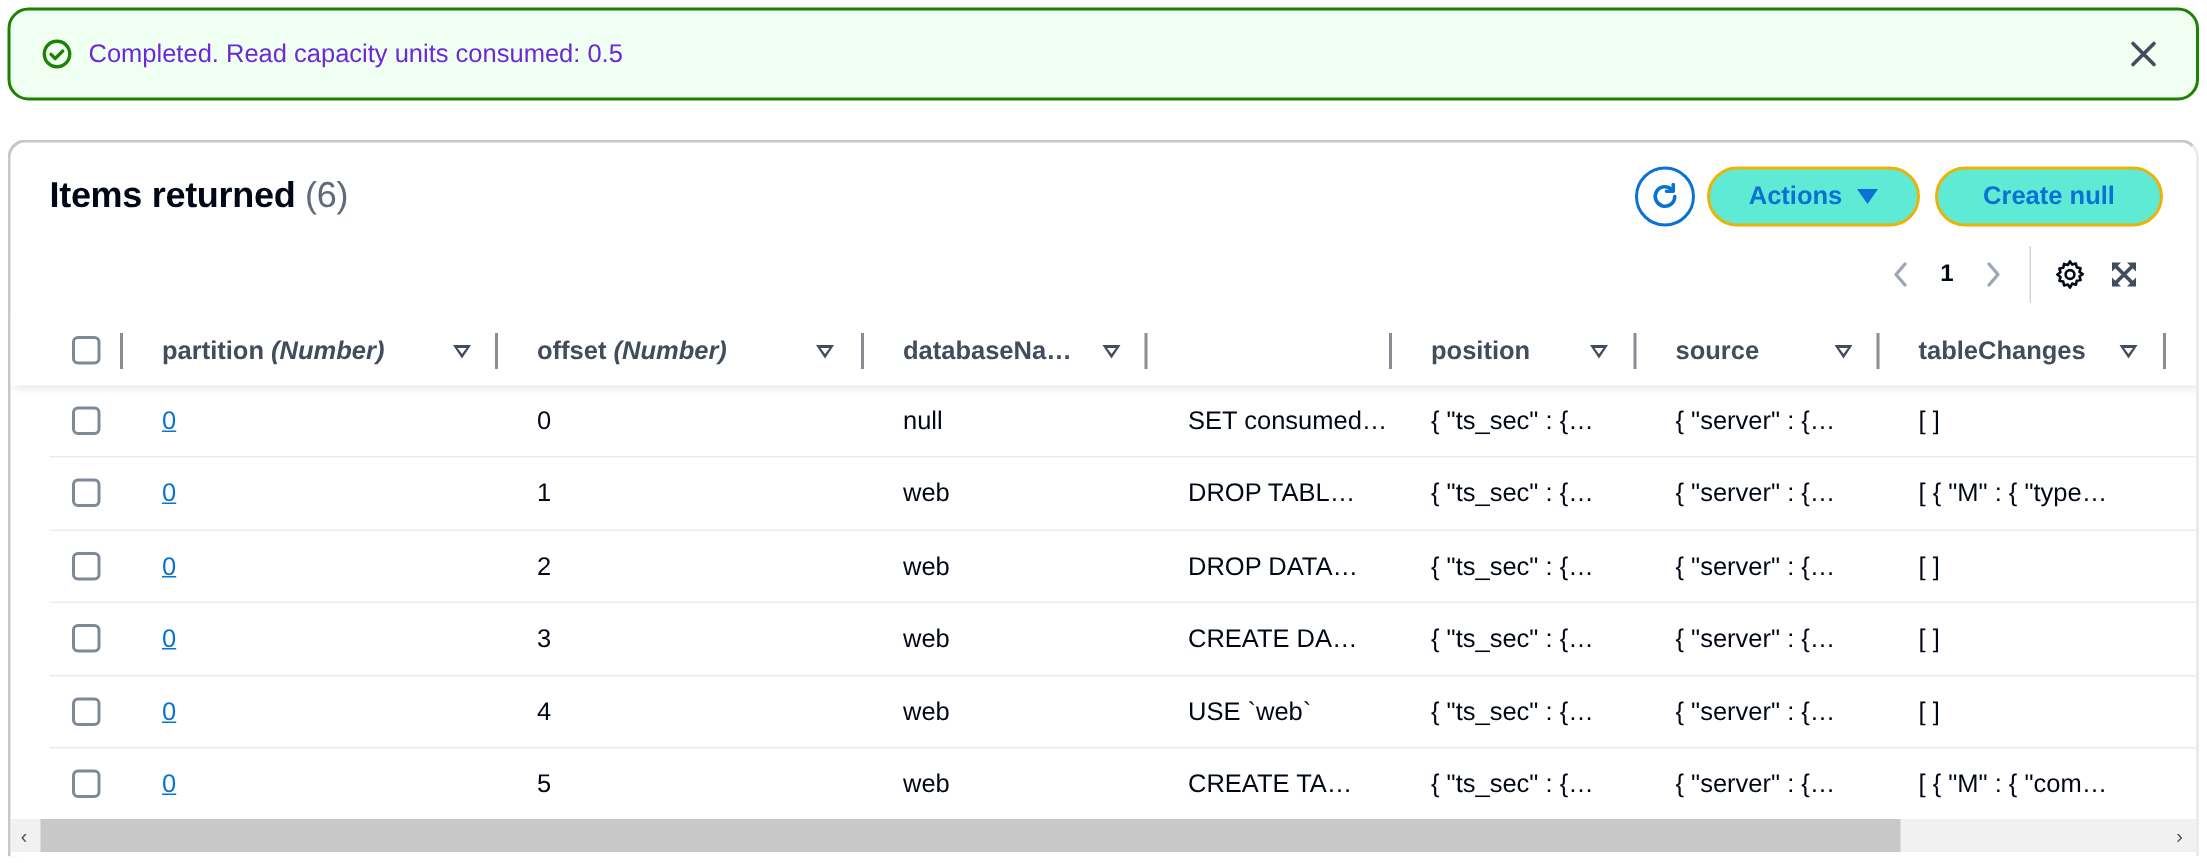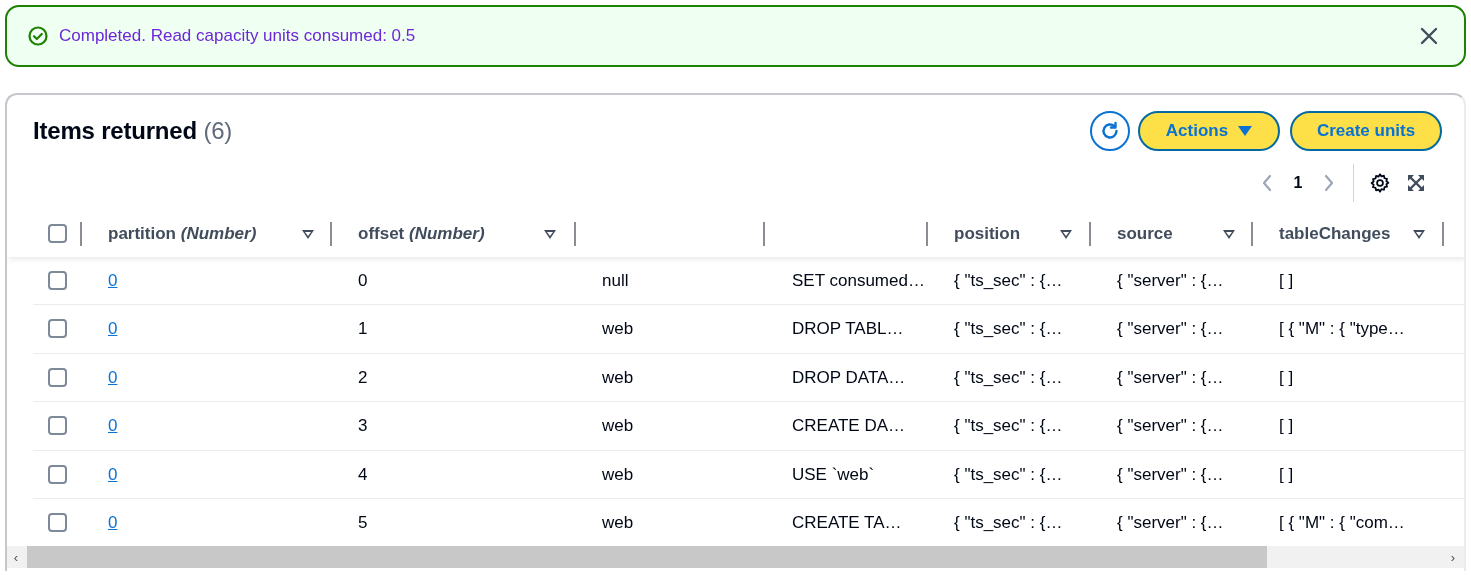--- a/index.html
+++ b/index.html
@@ -18,23 +18,23 @@
     border-top: 2px solid #c6c6cd; border-left: 2px solid #c6c6cd; border-right: 2px solid #e9ebed;
     border-radius: 12px 12px 0 0; background: #fff; overflow: hidden; padding-left: 48px; }
 
   .hdr-title { position: absolute; left: 26px; top: 22px; font-size: 24px; font-weight: bold;
     color: #000716; letter-spacing: -0.2px; }
   .hdr-title .count { font-weight: normal; color: #5f6b7a; }
 
   .btn-refresh { position: absolute; left: 1083px; top: 16px; width: 40px; height: 40px;
     border: 2px solid #0972d3; border-radius: 50%; display: flex; align-items: center;
     justify-content: center; cursor: pointer; background: #fff; }
-  .btn-pill { position: absolute; top: 16px; height: 40px; border: 2px solid #0369a1;
+  .btn-pill { position: absolute; top: 16px; height: 40px; border: 2px solid #eab308;
     border-radius: 20px; color: #0972d3; font-weight: bold; font-size: 17px; display: flex;
-    align-items: center; justify-content: center; cursor: pointer; background: #fde047; }
+    align-items: center; justify-content: center; cursor: pointer; background: #5eead4; }
   .btn-actions { left: 1131px; width: 142px; gap: 10px; }
   .btn-create { left: 1283px; width: 152px; }
   .caret { width: 0; height: 0; border-left: 7px solid transparent; border-right: 7px solid transparent;
     border-top: 10px solid #0972d3; display: inline-block; }
 
   .pager { position: absolute; top: 70px; left: 1248px; height: 36px; display: flex; align-items: center; }
   .pager .pg-btn { width: 24px; height: 24px; display: flex; align-items: center; justify-content: center; cursor: pointer; }
   .pager .pg-num { width: 38px; text-align: center; font-weight: bold; font-size: 16px; cursor: pointer; }
   .pager .sep { width: 1px; height: 38px; background: #d1d5db; margin: 0 14px 0 12px; }
   .pager .tool { width: 24px; height: 24px; display: flex; align-items: center; justify-content: center; margin-right: 12px; cursor: pointer; }
@@ -95,21 +95,21 @@
           <path d="M17.5 11a6.5 6.5 0 1 1-2-4.7" fill="none" stroke="#0972d3" stroke-width="2.4" stroke-linecap="round"></path>
           <path d="M16.5 3v4.5H12" fill="none" stroke="#0972d3" stroke-width="2.4" stroke-linecap="round" stroke-linejoin="round"></path>
         </svg>
     </span>
   </div>
   <div class="btn-pill btn-actions">
     <span>Actions</span>
     <span class="caret"></span>
   </div>
   <div class="btn-pill btn-create">
-    <span>Create units</span>
+    <span>Create null</span>
   </div>
 
   <div class="pager">
     <span class="pg-btn">
       <svg width="12" height="18" viewBox="0 0 12 18">
           <path d="M9 2L3 9l6 7" fill="none" stroke="#9ba7b6" stroke-width="2.2" stroke-linecap="round" stroke-linejoin="round"></path>
         </svg>
     </span>
     <span class="pg-num">1</span>
     <span class="pg-btn">
@@ -142,20 +142,24 @@
         <span class="sort" style="left:194px;"></span>
       </div>
       <span class="col-sep" style="left:323px;"></span>
 
       <div class="th" style="left:351px; width:220px;">
         <span>offset</span>&nbsp;<em>(Number)</em>
         <span class="sort" style="left:186px;"></span>
       </div>
       <span class="col-sep" style="left:567px;"></span>
 
+      <div class="th" style="left:595px; width:165px;">
+        <span>databaseNa…</span>
+        <span class="sort" style="left:133px;"></span>
+      </div>
       <span class="col-sep" style="left:756px;"></span>
 
       <span class="col-sep" style="left:919px;"></span>
 
       <div class="th" style="left:947px; width:135px;">
         <span>position</span>
         <span class="sort" style="left:106px;"></span>
       </div>
       <span class="col-sep" style="left:1082px;"></span>
 

